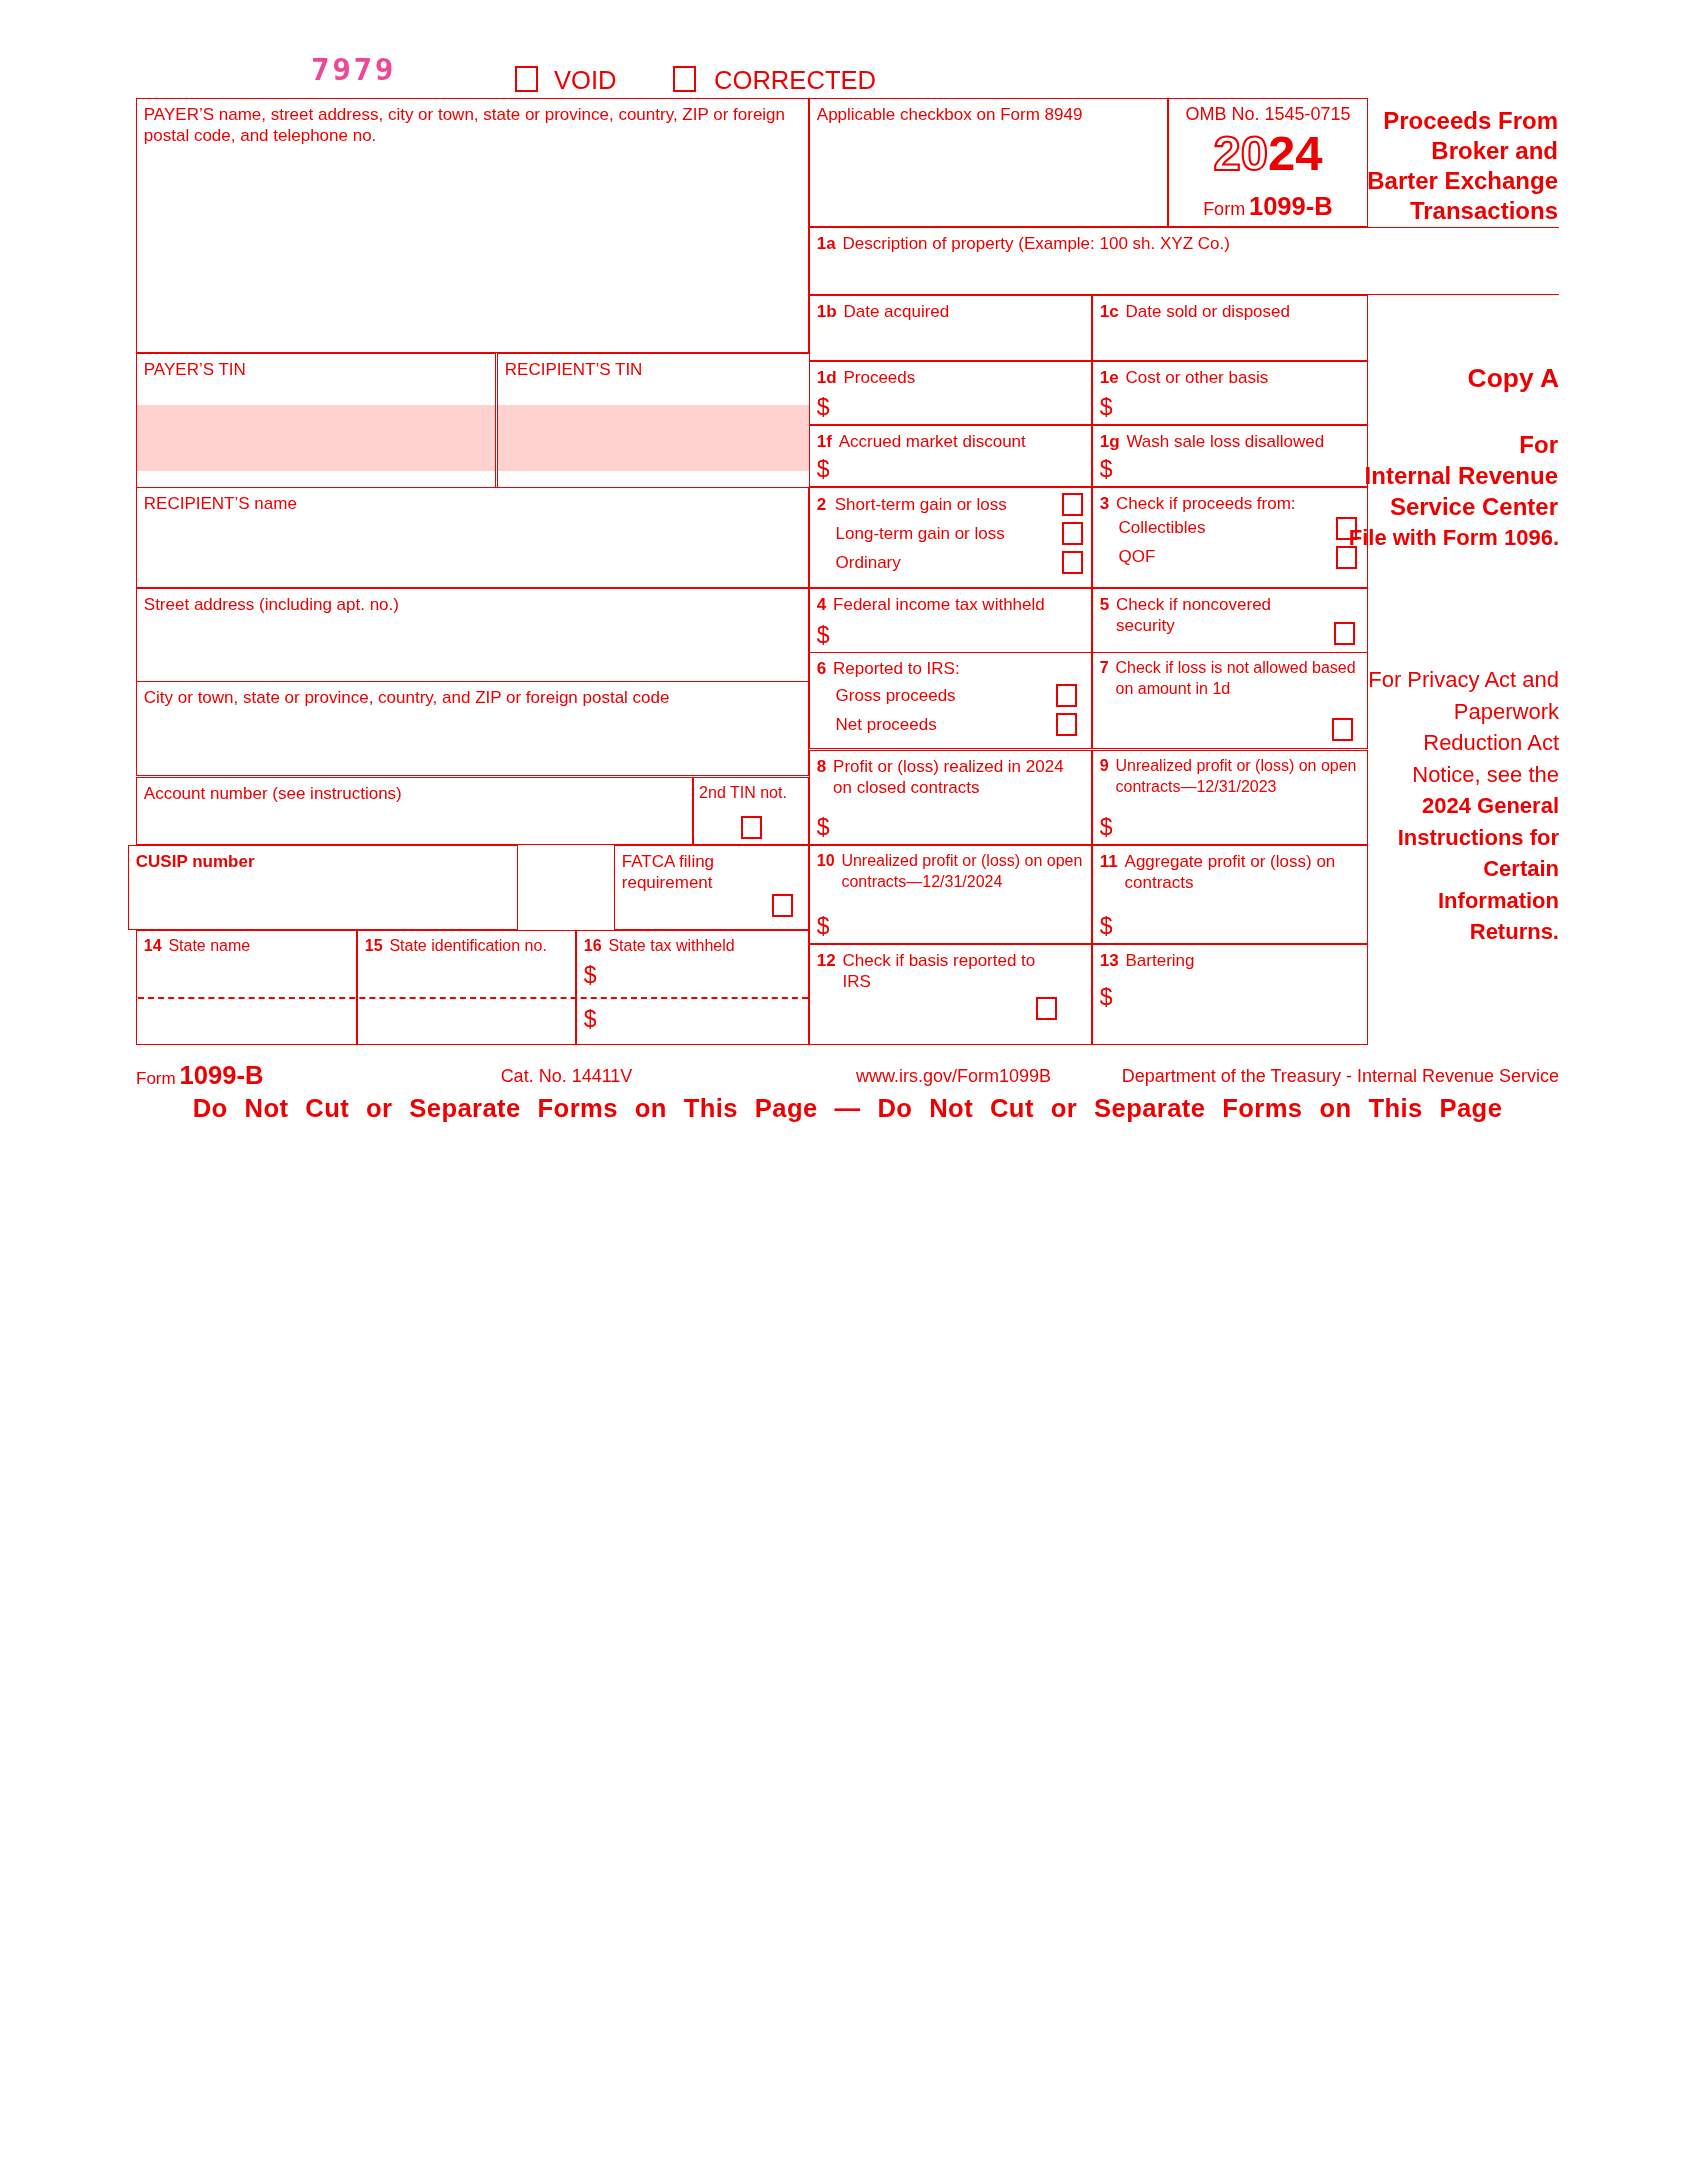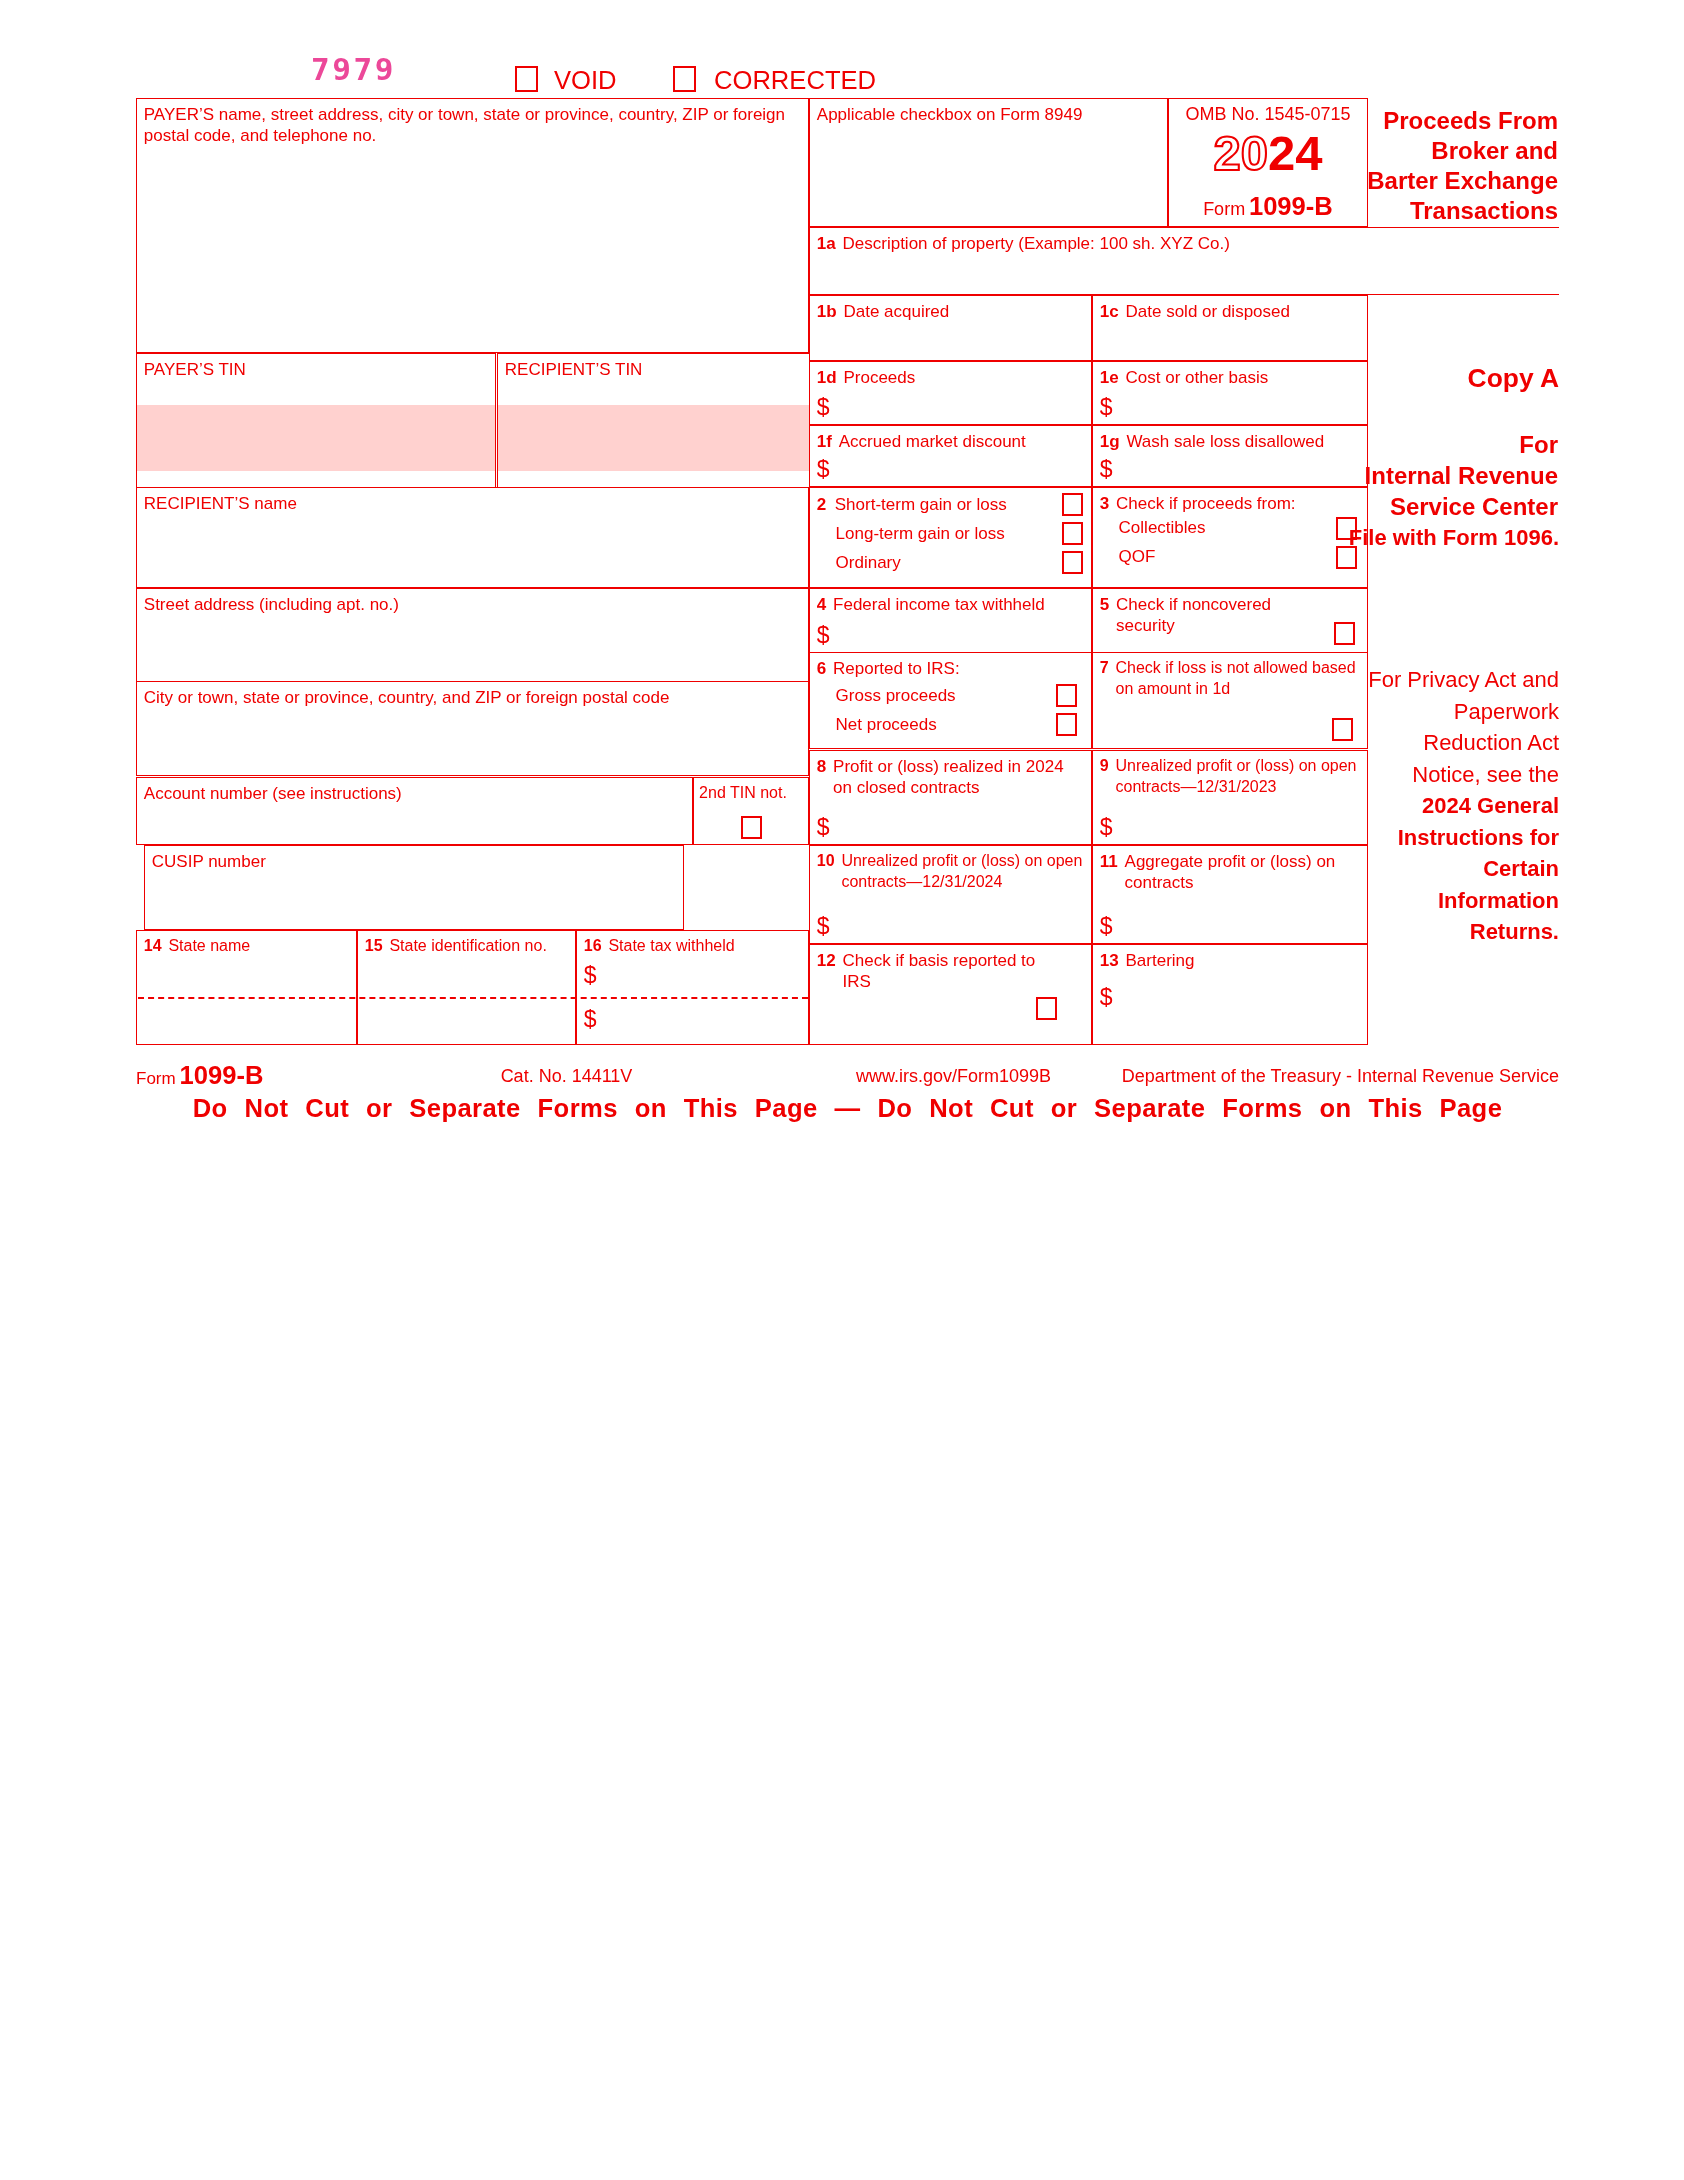--- a/index.html
+++ b/index.html
@@ -229,24 +229,30 @@
     <div class="dollar">$</div>
   </div>
   <div class="cell" style="left:1092px;top:750px;width:276px;height:95px;">
     <div class="lbl sm">
         <b class="num">9</b>
         <span class="txt">Unrealized profit or (loss) on open contracts—12/31/2023</span>
       </div>
     <div class="dollar">$</div>
   </div>
 
-  <div class="cell" style="left:144px;top:845px;width:540px;height:85px;">
+  <div class="cell" style="left:128px;top:845px;width:390px;height:85px;font-weight:bold;">
     <div class="lbl">
         <span class="txt">CUSIP number</span>
       </div>
+  </div>
+  <div class="cell" style="left:614px;top:845px;width:195px;height:85px;">
+    <div class="lbl" style="width:145px;">
+        <span class="txt">FATCA filing requirement</span>
+      </div>
+    <span class="cb" style="position:absolute;right:15.3px;bottom:12px;width:21px;height:23px;"></span>
   </div>
   <div class="cell" style="left:809px;top:845px;width:283px;height:99px;">
     <div class="lbl sm">
         <b class="num">10</b>
         <span class="txt">Unrealized profit or (loss) on open contracts—12/31/2024</span>
       </div>
     <div class="dollar">$</div>
   </div>
   <div class="cell" style="left:1092px;top:845px;width:276px;height:99px;">
     <div class="lbl">

